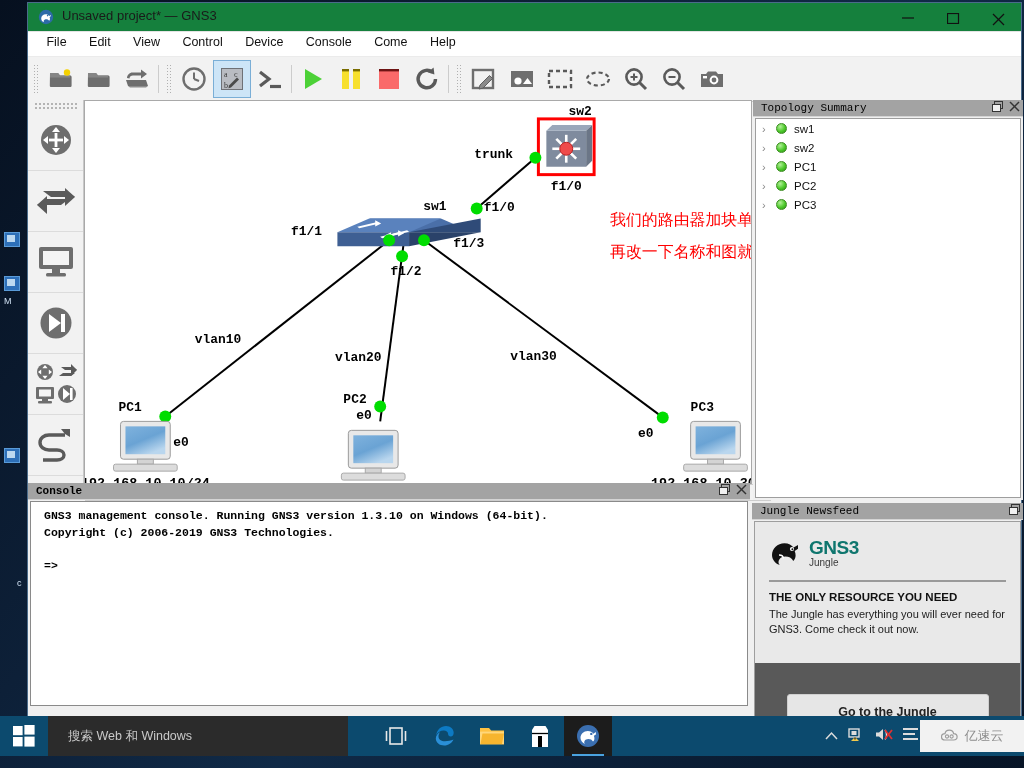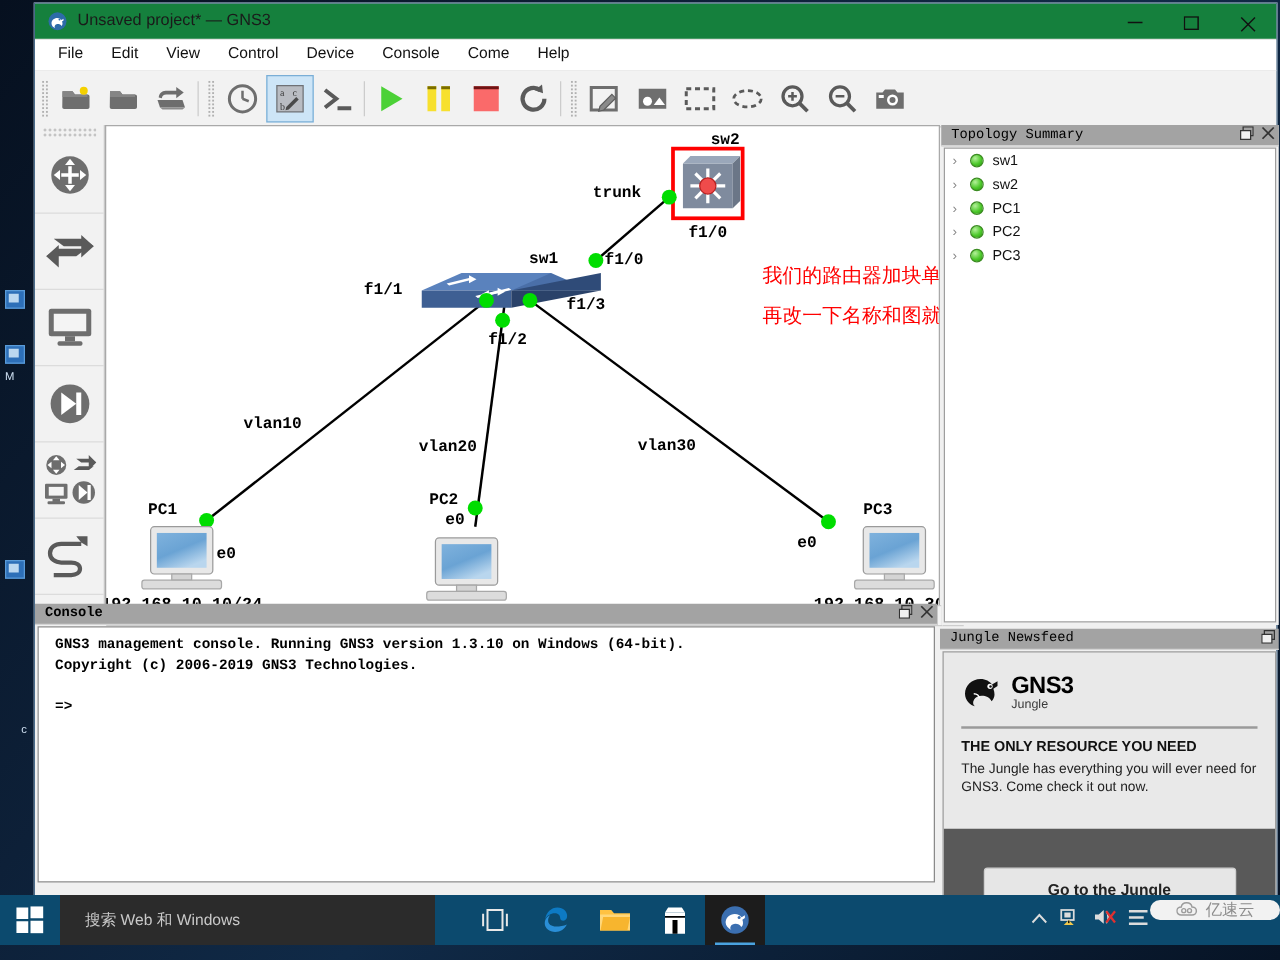--- a/index.html
+++ b/index.html
@@ -150,21 +150,21 @@
     box-sizing:border-box;
   }
   #jungle-body{
     position:absolute;left:2px;top:18px;right:2px;bottom:3px;
     background:#e9e9e9;border:1px solid #9e9e9e;box-sizing:border-box;
     overflow:hidden;
   }
   #jungle-content{padding:14px 14px 6px 14px;}
   #j-logo-row{display:flex;align-items:center;gap:6px;}
   #j-logo-text{font-family:"Liberation Sans",sans-serif;line-height:1;}
-  #j-g{font-size:19px;font-weight:bold;color:#000000;letter-spacing:-0.5px;}
+  #j-g{font-size:19px;font-weight:bold;color:#0f766e;letter-spacing:-0.5px;}
   #j-sub{font-size:10px;color:#3a3a3a;margin-top:1px;}
   #j-rule{height:2px;background:#9a9a9a;margin:10px 0 9px 0;}
   #j-head{font-size:11.5px;font-weight:bold;color:#111;font-family:"Liberation Sans",sans-serif;}
   #j-text{font-size:11px;color:#222;line-height:1.38;margin-top:4px;font-family:"Liberation Sans",sans-serif;}
   #j-footer{
     position:absolute;left:0;right:0;bottom:0;height:62px;background:#595959;
     display:flex;align-items:center;justify-content:center;
   }
   #j-btn{
     width:200px;height:34px;background:#e6e6e6;border:1px solid #cfcfcf;border-radius:3px;
@@ -184,22 +184,22 @@
     position:absolute;left:48px;top:0;width:300px;height:40px;background:#2b2b2b;
     display:flex;align-items:center;padding-left:20px;box-sizing:border-box;
     color:#c9c9c9;font-size:12.5px;font-family:"Liberation Sans",sans-serif;
   }
   .tb-task{position:absolute;top:0;width:48px;height:40px;
     display:flex;align-items:center;justify-content:center;}
   .tb-task.running{background:#1c1c1c;}
   .tb-task.running:after{content:"";position:absolute;left:8px;right:8px;bottom:0;height:2px;background:#4aa3e0;}
   #tray{position:absolute;right:104px;top:0;height:40px;display:flex;align-items:center;gap:10px;}
   #watermark{
-    position:absolute;right:0;top:4px;width:104px;height:16px;background:#f2f2f2;
-    display:flex;align-items:center;justify-content:center;gap:4px;border-radius:11px;
+    position:absolute;right:0;top:4px;width:104px;height:32px;background:#f2f2f2;
+    display:flex;align-items:center;justify-content:center;gap:4px;
   }
   #wm-text{font-size:13px;color:#8d8d8d;font-family:"Liberation Sans",sans-serif;}
 
   
   .lbl{font-family:"Liberation Mono","DejaVu Sans Mono",monospace;font-weight:bold;fill:#000;}
 </style>
 </head>
 <body>
 
 <div id="desktop">

